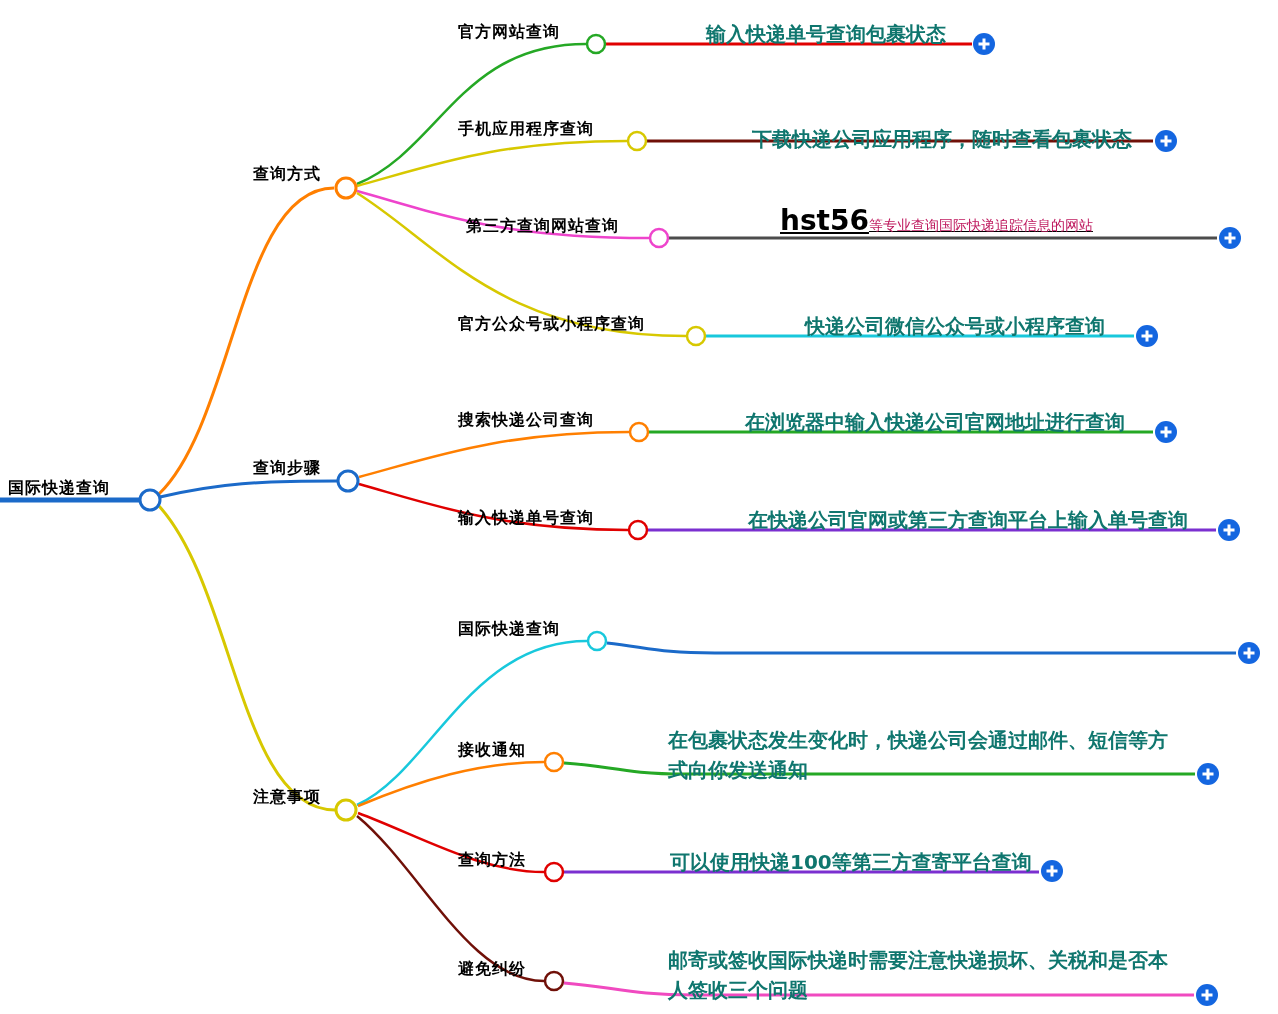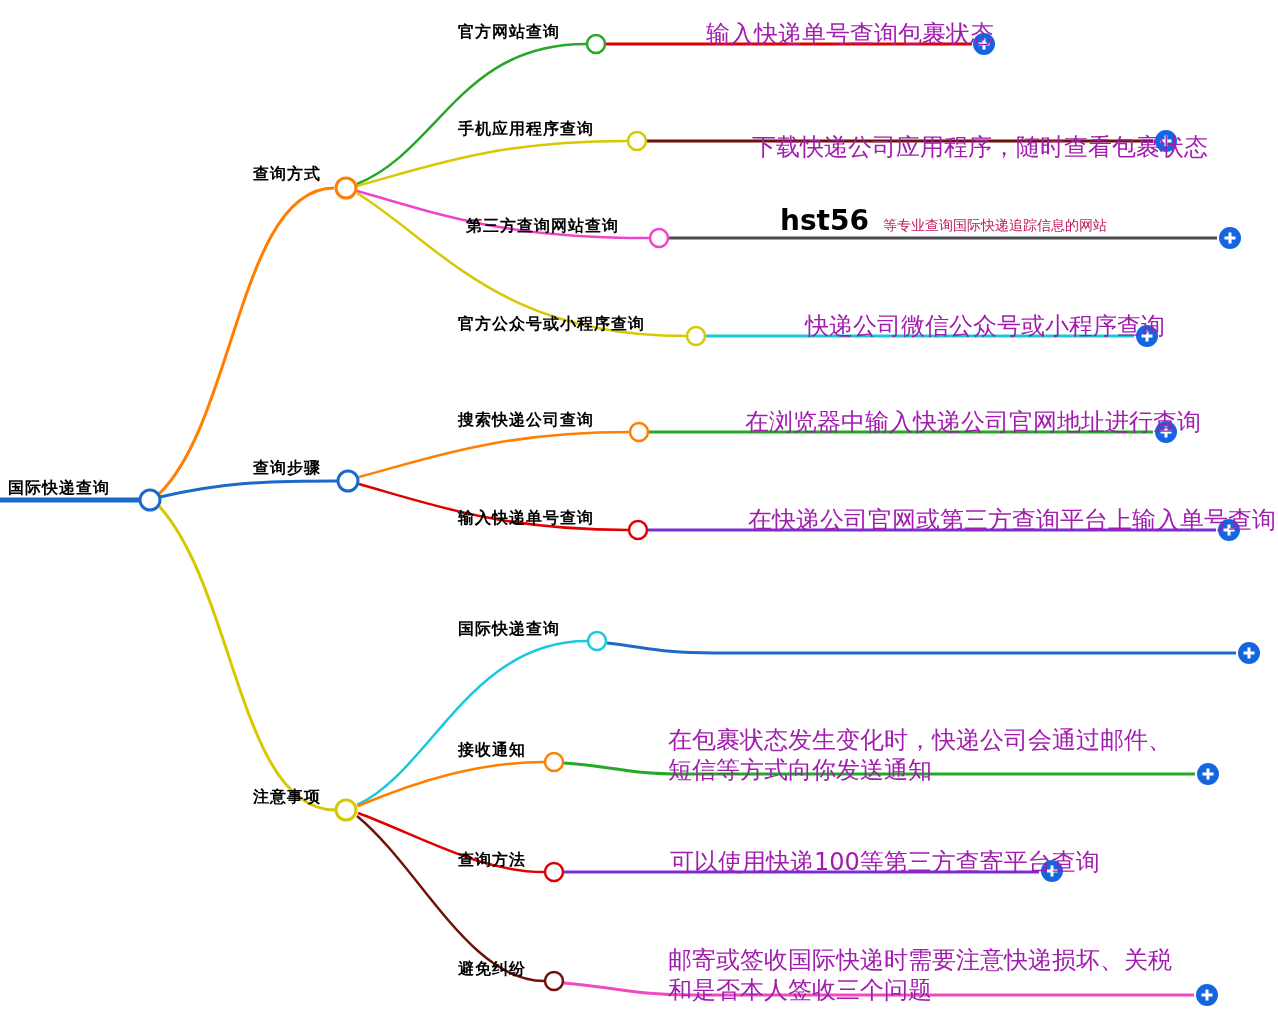--- a/index.html
+++ b/index.html
@@ -7,27 +7,27 @@
     width:1278px;height:1014px;background:#ffffff;position:relative;
     font-family:"DejaVu Sans","Liberation Sans",sans-serif;overflow:hidden;
   }
   #canvas{position:absolute;left:0;top:0;width:1278px;height:1014px;}
   svg{position:absolute;left:0;top:0;}
   .label{
     position:absolute;font-weight:bold;font-size:16px;color:#000;
     letter-spacing:1px;white-space:nowrap;line-height:22px;cursor:pointer;
   }
   .desc{
-    position:absolute;font-size:24px;font-weight:normal;color:#a21caf;
+    position:absolute;font-size:20px;font-weight:bold;color:#0f766e;
     white-space:nowrap;line-height:22px;cursor:pointer;
   }
   .desc.wrap{white-space:normal;line-height:30px;width:505px;}
   .desc-mixed{
-    position:absolute;display:flex;align-items:baseline;gap:14px;
-    white-space:nowrap;cursor:pointer;
+    position:absolute;display:flex;align-items:baseline;gap:0;
+    white-space:nowrap;cursor:pointer;text-decoration:underline;
   }
   .desc-mixed .big{font-size:28px;font-weight:bold;color:#000;}
   .desc-mixed .rest{font-size:14px;color:#be185d;}
 </style>
 </head>
 <body>
 
 <div id="canvas">
 
   <svg width="1278" height="1014" viewBox="0 0 1278 1014">
@@ -123,21 +123,21 @@
   <div class="label" style="left:8px;top:477px;">国际快递查询</div>
 
   <div class="label" style="left:253px;top:163px;">查询方式</div>
   <div class="label" style="left:253px;top:457px;">查询步骤</div>
   <div class="label" style="left:253px;top:786px;">注意事项</div>
 
   <div class="label" style="left:458px;top:21px;">官方网站查询</div>
   <div class="desc" style="left:706px;top:23px;">输入快递单号查询包裹状态</div>
 
   <div class="label" style="left:458px;top:118px;">手机应用程序查询</div>
-  <div class="desc" style="left:752px;top:136px;">下载快递公司应用程序，随时查看包裹状态</div>
+  <div class="desc" style="left:752px;top:128px;">下载快递公司应用程序，随时查看包裹状态</div>
 
   <div class="label" style="left:458px;top:215px;margin-left:8px;">第三方查询网站查询</div>
   <div class="desc-mixed" style="left:780px;top:204px;">
     <span class="big">hst56</span>
     <span class="rest">等专业查询国际快递追踪信息的网站</span>
   </div>
 
   <div class="label" style="left:458px;top:313px;">官方公众号或小程序查询</div>
   <div class="desc" style="left:805px;top:315px;">快递公司微信公众号或小程序查询</div>
 

